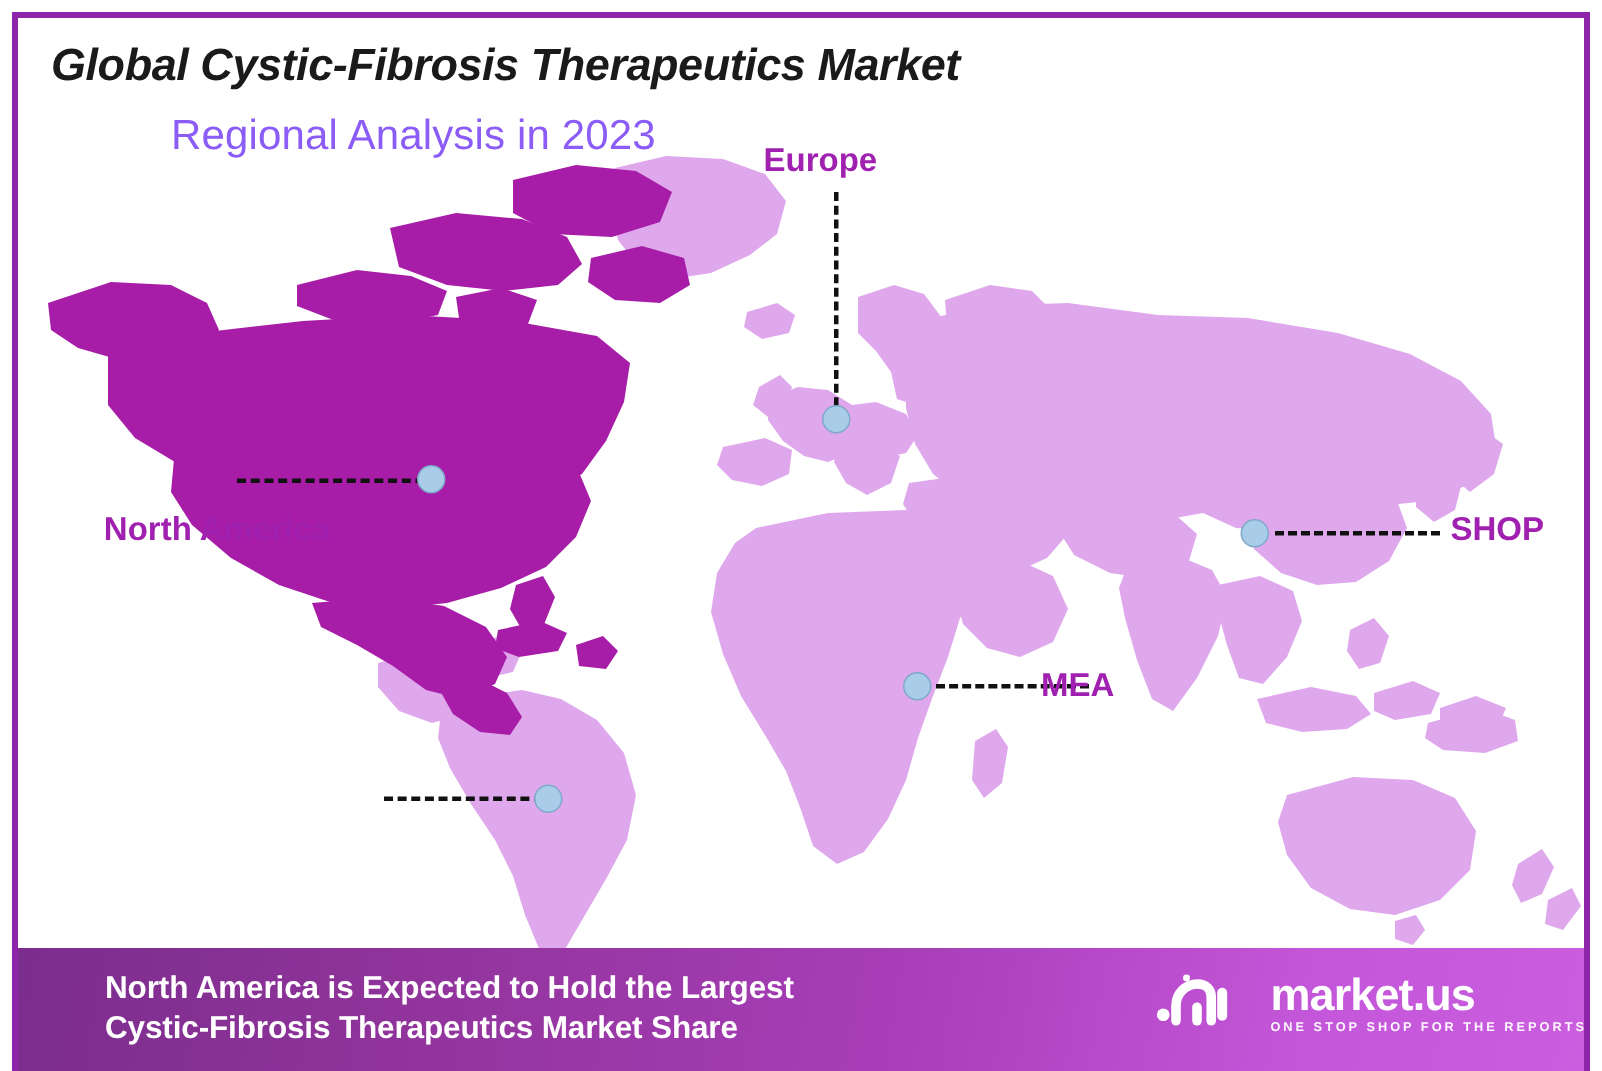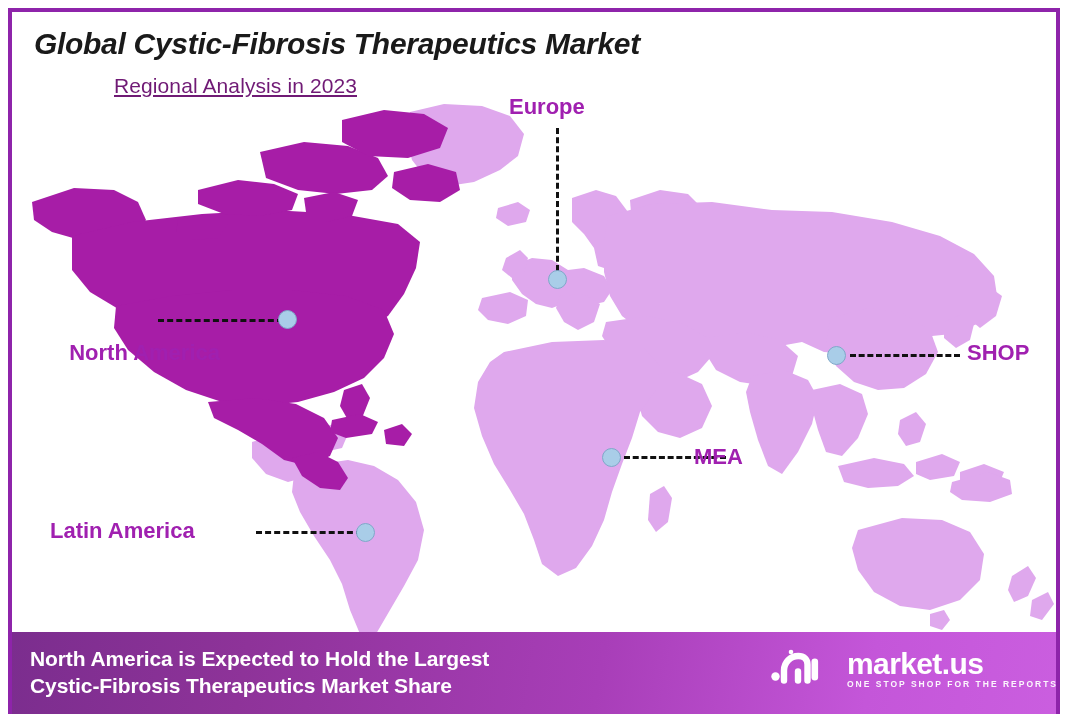--- a/index.html
+++ b/index.html
@@ -29,24 +29,23 @@
   
   #title{
     position:absolute;left:22px;top:15px;
     font-size:30px;font-weight:bold;
     color:#1a1a1a;letter-spacing:-0.3px;
     white-space:nowrap;
     font-style:italic;
   }
   #subtitle{
     position:absolute;left:102px;top:62px;
-    font-size:21px;font-weight:normal;
-    color:#701a75;letter-spacing:0.1px;
+    font-size:28px;font-weight:normal;
+    color:#8b5cf6;letter-spacing:0.1px;
     white-space:nowrap;
-    text-decoration:underline;
   }
 
   
   #map-wrap{
     position:absolute;left:0;top:78px;
     width:1060px;height:545px;
   }
   #map-svg{display:block;width:1060px;height:545px;}
 
   
@@ -90,21 +89,21 @@
     background:linear-gradient(100deg,#7B2D8E 0%,#8E3399 22%,#A83EB8 55%,#C456D9 80%,#CB5FE0 100%);
     box-sizing:border-box;
   }
   #banner-text{
     position:absolute;left:18px;top:14px;
     color:#ffffff;
     font-size:21px;font-weight:bold;
     line-height:1.28;
     letter-spacing:-0.1px;
   }
-  #banner-text span{display:block;}
+  #banner-text span{display:block;margin-left:40px;}
 
   
   #logo{
     position:absolute;right:22px;top:17px;
     display:flex;align-items:center;gap:24px;
   }
   #logo-mark{width:52px;height:40px;display:block;}
   #logo-text{display:flex;flex-direction:column;justify-content:center;}
   #logo-name{
     color:#ffffff;font-size:30px;font-weight:bold;
@@ -226,21 +225,20 @@
   <div class="dash" style="left:838px;top:342px;width:110px;"></div>
   <div class="dot" style="left:815px;top:334px;"></div>
   <div class="callout-label" id="lbl-apac">SHOP</div>
 
   <div class="dash" style="left:612px;top:444px;width:102px;"></div>
   <div class="dot" style="left:590px;top:436px;"></div>
   <div class="callout-label" id="lbl-mea">MEA</div>
 
   <div class="dash" style="left:244px;top:519px;width:106px;"></div>
   <div class="dot" style="left:344px;top:511px;"></div>
-  <div class="callout-label" id="lbl-latam">Latin America</div>
 
   <div id="banner">
     <div id="banner-text">
       <span>North America is Expected to Hold the Largest</span>
       <span>Cystic-Fibrosis Therapeutics Market Share</span>
     </div>
 
     <div id="logo">
       <svg id="logo-mark" viewBox="0 0 52 40" xmlns="http://www.w3.org/2000/svg">
         <circle cx="4.5" cy="27.5" r="4.2" fill="#ffffff"></circle>

